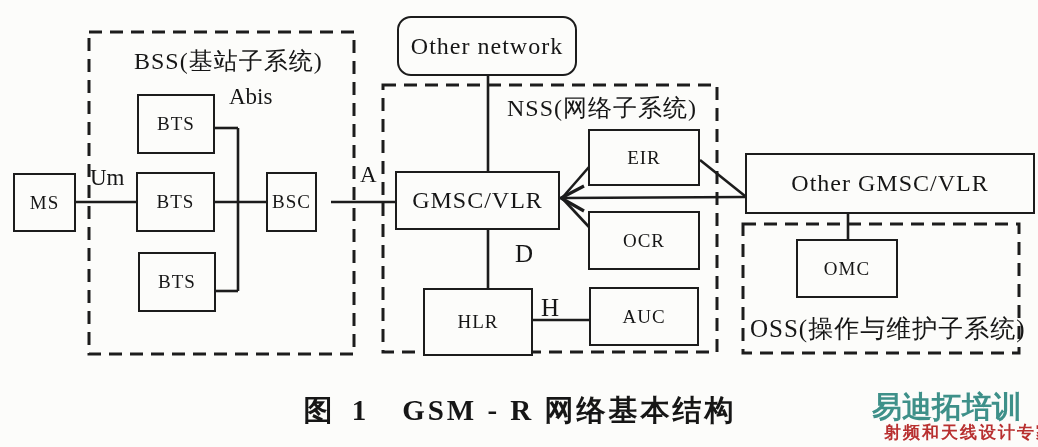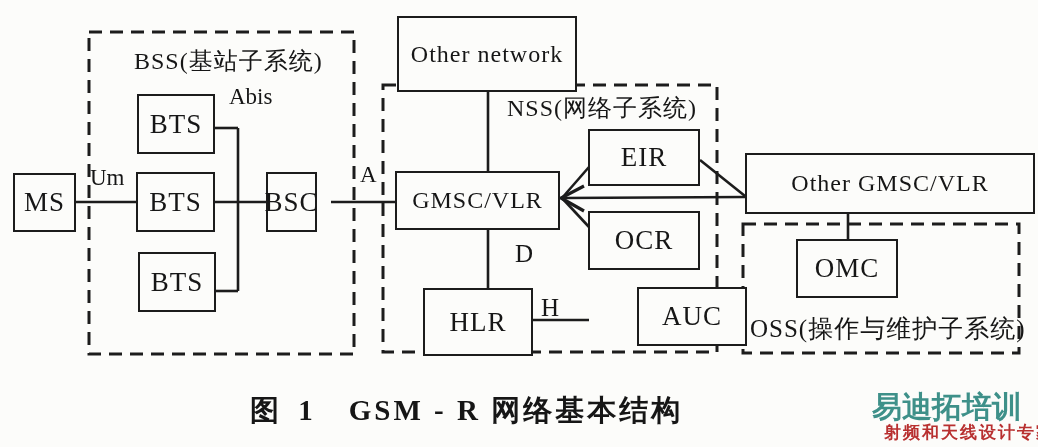--- a/index.html
+++ b/index.html
@@ -10,40 +10,40 @@
     font-family:"Liberation Serif","DejaVu Serif",serif;
     color:#161616;
     overflow:hidden;
   }
   .wires{position:absolute;left:0;top:0;width:1038px;height:447px;}
   .node{
     position:absolute;
     border:2.5px solid #1c1c1c;
     background:#fcfcfa;
     display:flex;align-items:center;justify-content:center;
-    font-size:27px;
+    font-size:19px;
     letter-spacing:1px;
     box-sizing:border-box;
   }
   .node.small-font{font-size:24px;}
   .group-title{
     position:absolute;
     font-size:24px;
     white-space:nowrap;
     letter-spacing:1px;
   }
   .if-label{
     position:absolute;
     font-size:23px;
     white-space:nowrap;
   }
   .caption{
     position:absolute;
     left:250px;top:391px;width:540px;
-    text-align:left;
+    text-align:center;
     font-size:29px;
     font-weight:bold;
     white-space:nowrap;
   }
   .caption .cap-prefix{margin-right:30px;letter-spacing:6px;}
   .caption .cap-title{letter-spacing:3px;}
   .wm{position:absolute;}
   .wm-overlay{
     left:872px;top:387px;
     font-size:30px;font-weight:bold;
@@ -117,41 +117,41 @@
   </div>
 
   <div class="node" style="left:138px;top:252px;width:78px;height:60px;">
     <span>BTS</span>
   </div>
 
   <div class="node" style="left:266px;top:172px;width:51px;height:60px;">
     <span>BSC</span>
   </div>
 
-  <div class="node small-font" style="left:397px;top:16px;width:180px;height:76px;">
+  <div class="node small-font" style="left:397px;top:16px;width:180px;height:60px;border-radius:14px;">
     <span>Other network</span>
   </div>
 
   <div class="node small-font" style="left:395px;top:171px;width:165px;height:59px;">
     <span>GMSC/VLR</span>
   </div>
 
   <div class="node" style="left:588px;top:129px;width:112px;height:57px;">
     <span>EIR</span>
   </div>
 
   <div class="node" style="left:588px;top:211px;width:112px;height:59px;align-items:center;">
     <span>OCR</span>
   </div>
 
   <div class="node" style="left:423px;top:288px;width:110px;height:68px;">
     <span>HLR</span>
   </div>
 
-  <div class="node" style="left:589px;top:287px;width:110px;height:59px;margin-left:48px;">
+  <div class="node" style="left:589px;top:287px;width:110px;height:59px;">
     <span>AUC</span>
   </div>
 
   <div class="node small-font" style="left:745px;top:153px;width:290px;height:61px;">
     <span>Other GMSC/VLR</span>
   </div>
 
   <div class="node" style="left:796px;top:239px;width:102px;height:59px;">
     <span>OMC</span>
   </div>

